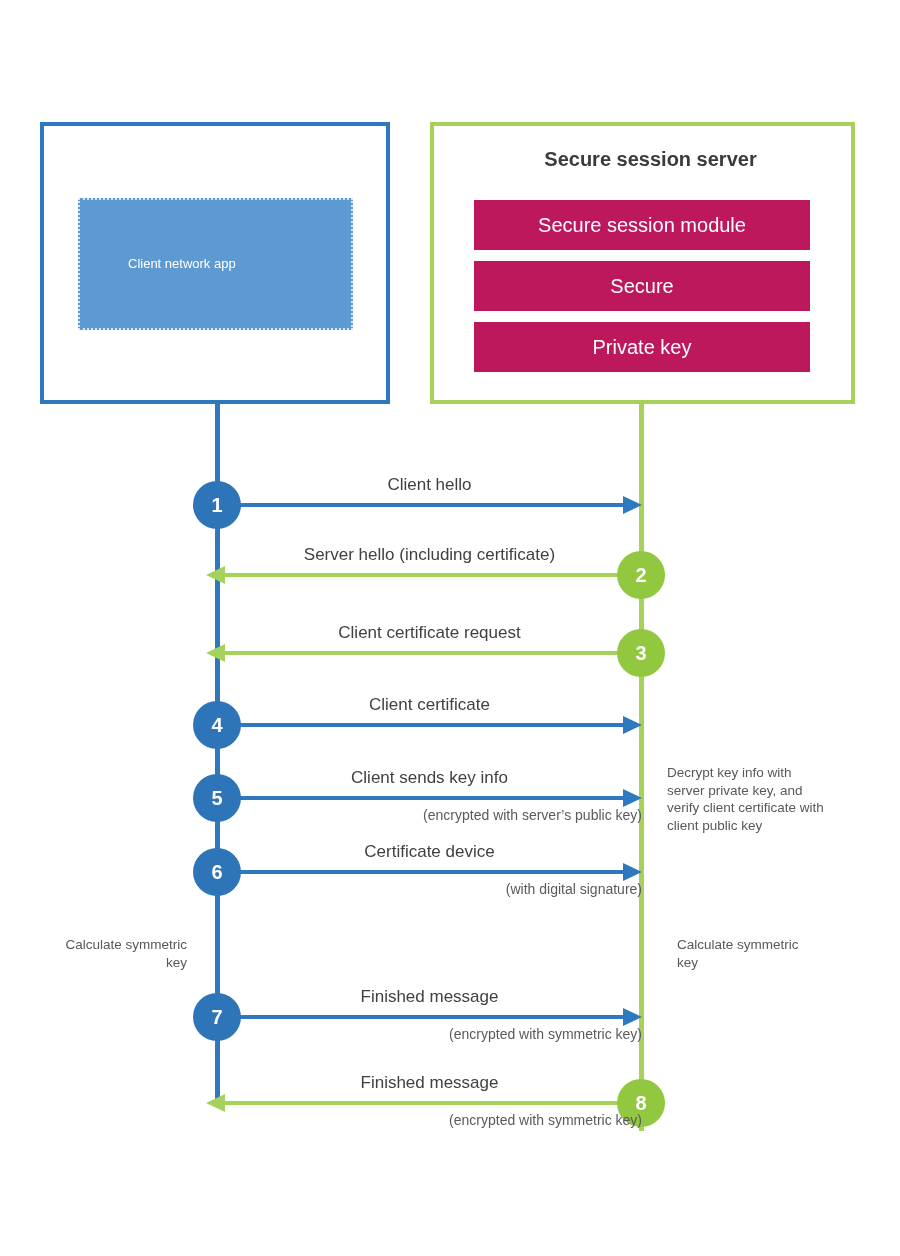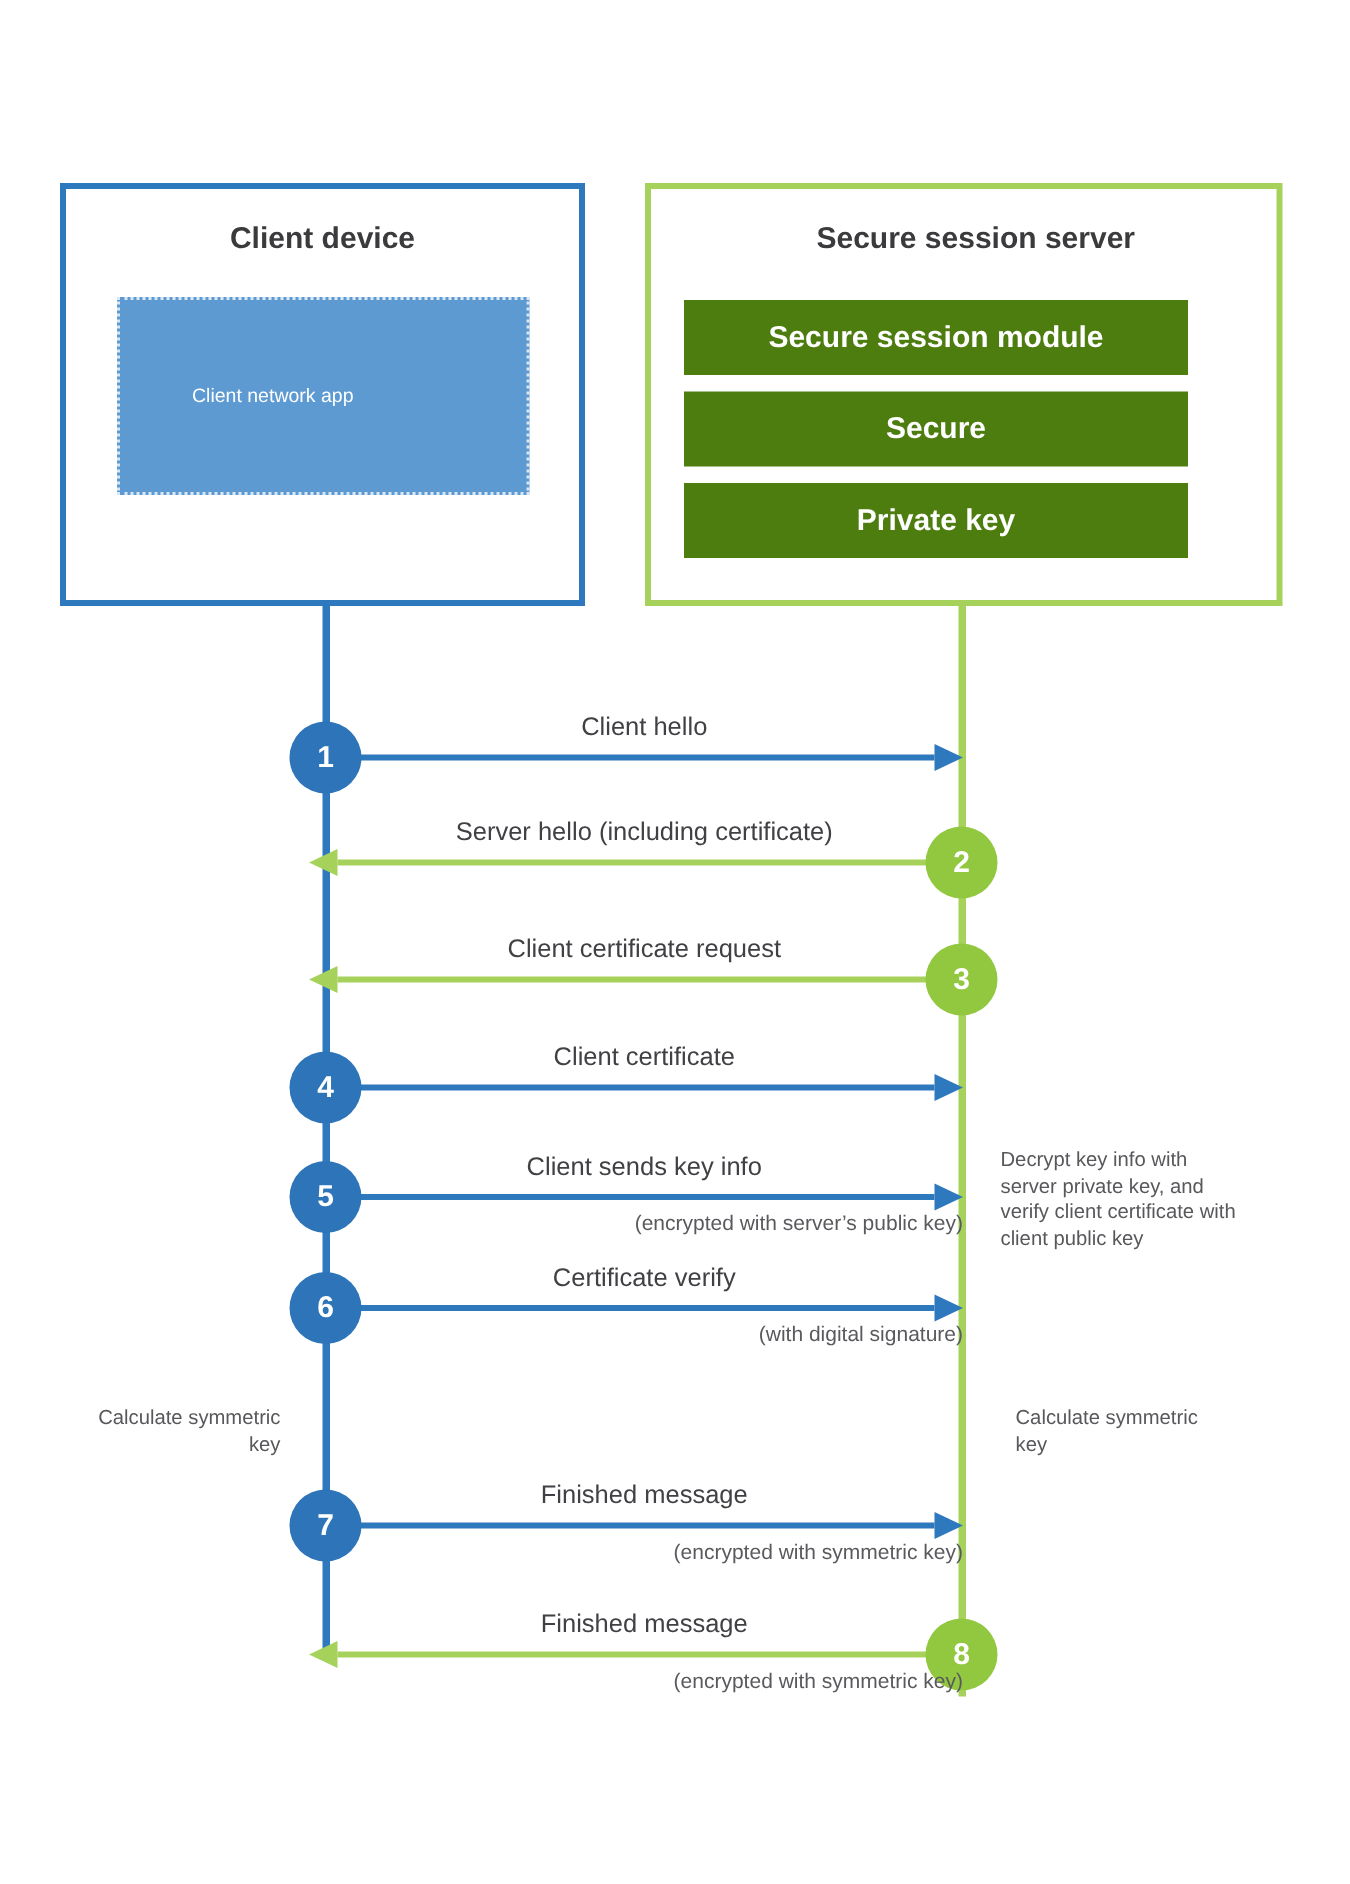--- a/index.html
+++ b/index.html
@@ -21,22 +21,22 @@
 
   .app-box {
     position:absolute; left:34px; top:72px; width:275px; height:132px;
     background:#5e9ad2; border:2px dotted #d9e6f3; box-sizing:border-box;
     display:flex; align-items:center; justify-content:center;
     text-align:left; color:#ffffff; font-size:13px; line-height:1.35;
   }
   .app-box span { display:block; width:175px; }
 
   .module-bar {
-    position:absolute; left:22px; width:336px; height:50px; background:#4d7c0f;
-    color:#ffffff; font-size:20px; display:flex; align-items:center; justify-content:center;font-weight:bold;
+    position:absolute; left:40px; width:336px; height:50px; background:#be185d;
+    color:#ffffff; font-size:20px; display:flex; align-items:center; justify-content:center;
   }
   .bar-1 { top:74px; } .bar-2 { top:135px; } .bar-3 { top:196px; }
 
   
   .vline { position:absolute; width:5px; }
   .vline.blue  { left:215px; top:404px; height:699px; background:#2e78bd; }
   .vline.green { left:639px; top:404px; height:727px; background:#a6d25c; }
 
   
   .circle {
@@ -70,21 +70,20 @@
   .note-decrypt    { left:667px; width:163px; top:764px; }
   .note-right-calc { left:677px; width:140px; top:936px; }
 </style>
 </head>
 <body>
 
 <div id="canvas">
 
 
   <div class="actor-box client-box">
-    <div class="actor-title">Client device</div>
     <div class="app-box">
       <span>Client network app</span>
     </div>
   </div>
 
   <div class="actor-box server-box">
     <div class="actor-title">Secure session server</div>
     <div class="module-bar bar-1">Secure session module</div>
     <div class="module-bar bar-2">Secure</div>
     <div class="module-bar bar-3">Private key</div>
@@ -126,21 +125,21 @@
     <div class="ahead right" style="top:789px"></div>
     <div class="circle blue" style="top:774px">5</div>
     <div class="msg-label" style="top:768px">Client sends key info</div>
     <div class="msg-sub" style="top:807px">(encrypted with server’s public key)</div>
   </div>
 
   <div>
     <div class="aline blue" style="top:870px"></div>
     <div class="ahead right" style="top:863px"></div>
     <div class="circle blue" style="top:848px">6</div>
-    <div class="msg-label" style="top:842px">Certificate verify</div>
+    <div class="msg-label" style="top:842px">Certificate device</div>
     <div class="msg-sub" style="top:881px">(with digital signature)</div>
   </div>
 
   <div class="side-note note-left">Calculate symmetric key</div>
   <div class="side-note note-decrypt">Decrypt key info with server private key, and verify client certificate with client public key</div>
   <div class="side-note note-right-calc">Calculate symmetric key</div>
 
   <div>
     <div class="aline blue" style="top:1015px"></div>
     <div class="ahead right" style="top:1008px"></div>

